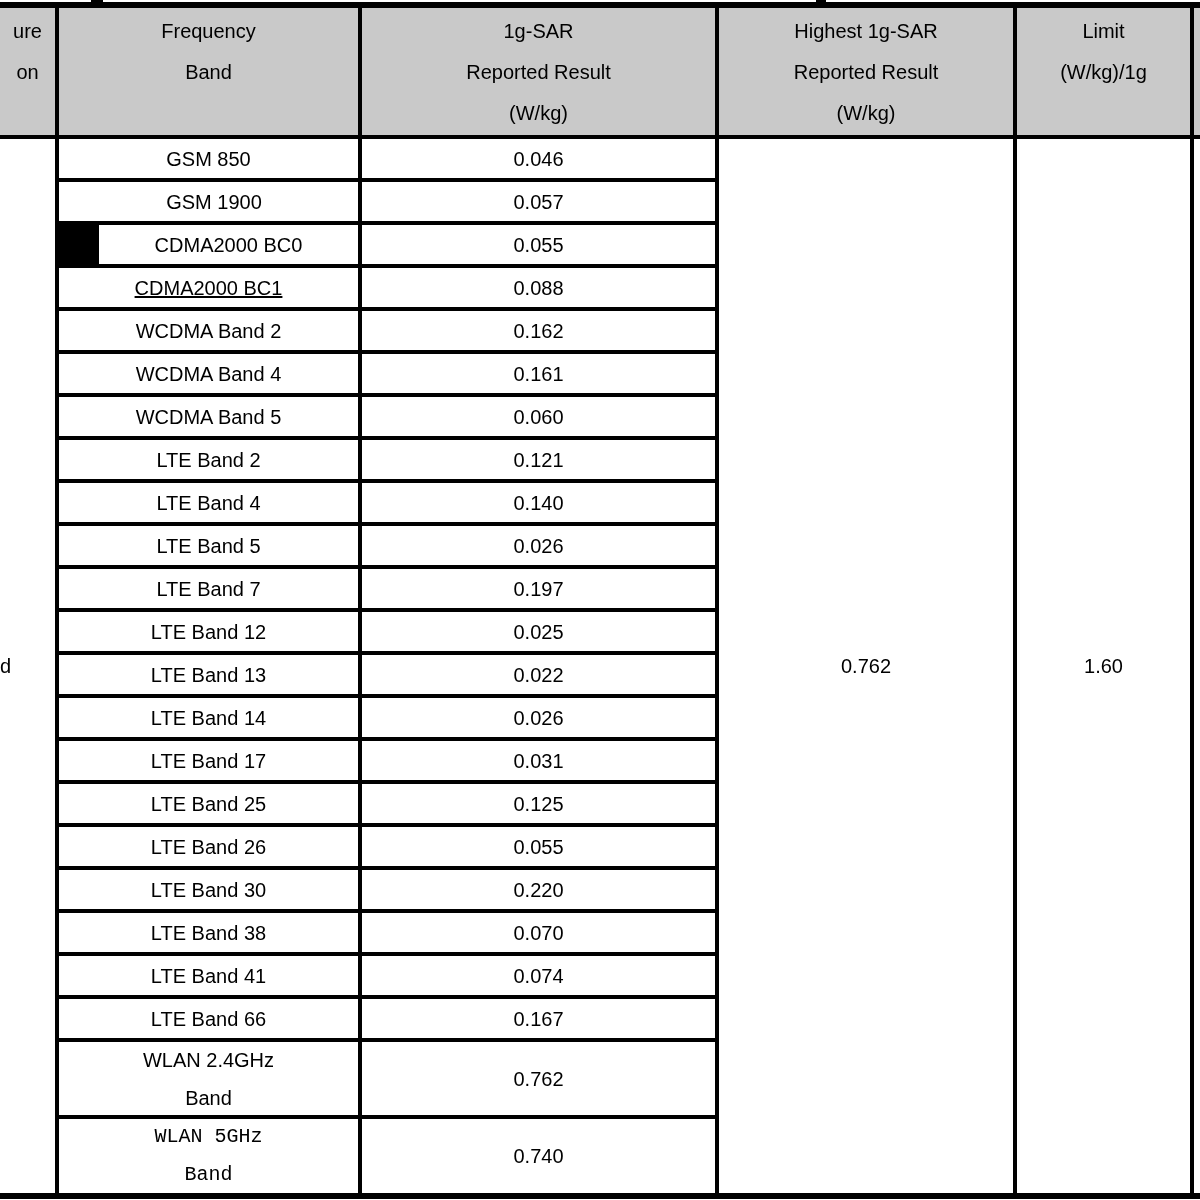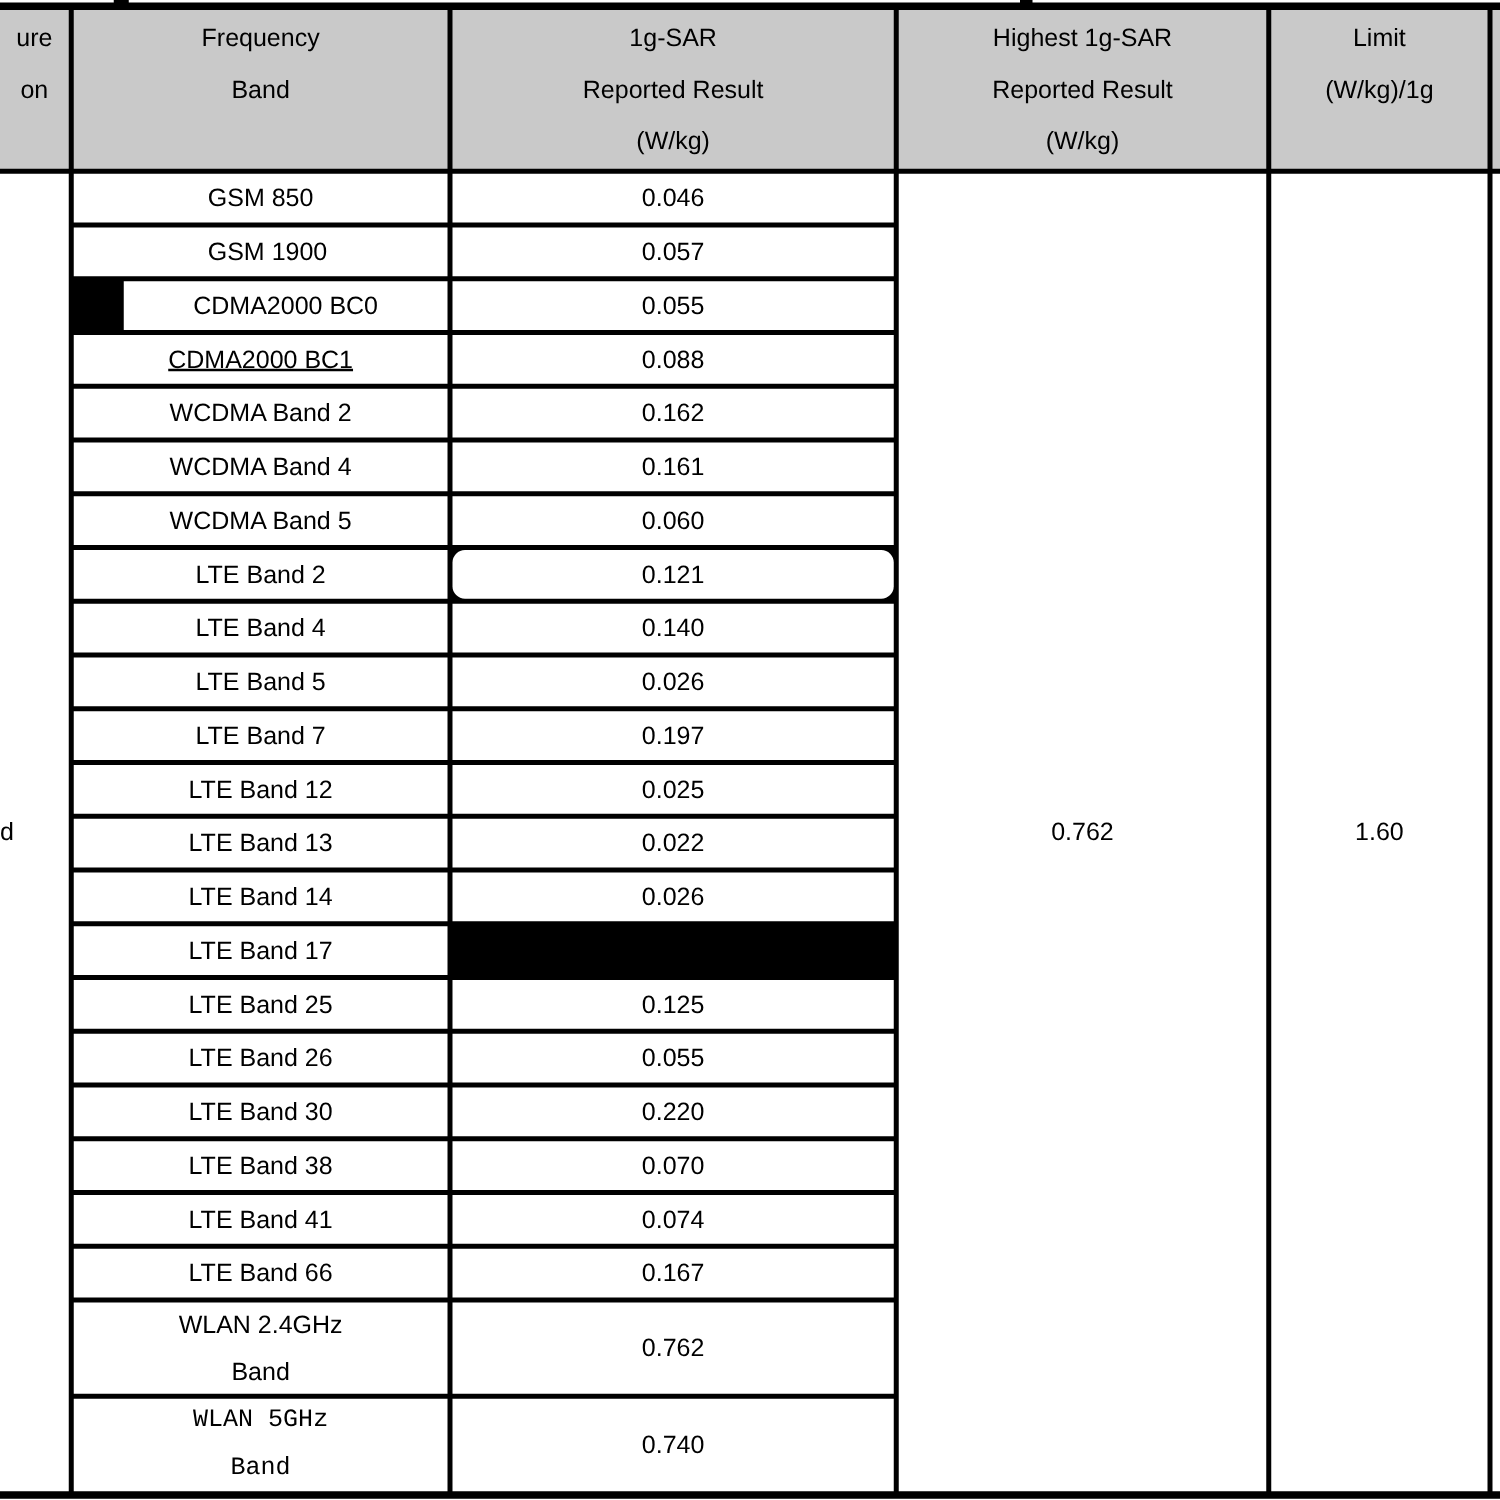--- a/index.html
+++ b/index.html
@@ -86,34 +86,35 @@
       <div class="cell" style="grid-area: 4 / 3;">0.055</div>
       <div class="cell" style="grid-area: 5 / 2; text-decoration: underline;">CDMA2000 BC1</div>
       <div class="cell" style="grid-area: 5 / 3;">0.088</div>
       <div class="cell" style="grid-area: 6 / 2;">WCDMA Band 2</div>
       <div class="cell" style="grid-area: 6 / 3;">0.162</div>
       <div class="cell" style="grid-area: 7 / 2;">WCDMA Band 4</div>
       <div class="cell" style="grid-area: 7 / 3;">0.161</div>
       <div class="cell" style="grid-area: 8 / 2;">WCDMA Band 5</div>
       <div class="cell" style="grid-area: 8 / 3;">0.060</div>
       <div class="cell" style="grid-area: 9 / 2;">LTE Band 2</div>
-      <div class="cell" style="grid-area: 9 / 3; border-radius: 10px;">0.121</div>
+      <div class="cell" style="grid-area: 9 / 3;">0.121</div>
       <div class="cell" style="grid-area: 10 / 2;">LTE Band 4</div>
       <div class="cell" style="grid-area: 10 / 3;">0.140</div>
       <div class="cell" style="grid-area: 11 / 2;">LTE Band 5</div>
       <div class="cell" style="grid-area: 11 / 3;">0.026</div>
       <div class="cell" style="grid-area: 12 / 2;">LTE Band 7</div>
       <div class="cell" style="grid-area: 12 / 3;">0.197</div>
       <div class="cell" style="grid-area: 13 / 2;">LTE Band 12</div>
       <div class="cell" style="grid-area: 13 / 3;">0.025</div>
       <div class="cell" style="grid-area: 14 / 2;">LTE Band 13</div>
       <div class="cell" style="grid-area: 14 / 3;">0.022</div>
       <div class="cell" style="grid-area: 15 / 2;">LTE Band 14</div>
       <div class="cell" style="grid-area: 15 / 3;">0.026</div>
       <div class="cell" style="grid-area: 16 / 2;">LTE Band 17</div>
+      <div class="cell" style="grid-area: 16 / 3;">0.031</div>
       <div class="cell" style="grid-area: 17 / 2;">LTE Band 25</div>
       <div class="cell" style="grid-area: 17 / 3;">0.125</div>
       <div class="cell" style="grid-area: 18 / 2;">LTE Band 26</div>
       <div class="cell" style="grid-area: 18 / 3;">0.055</div>
       <div class="cell" style="grid-area: 19 / 2;">LTE Band 30</div>
       <div class="cell" style="grid-area: 19 / 3;">0.220</div>
       <div class="cell" style="grid-area: 20 / 2;">LTE Band 38</div>
       <div class="cell" style="grid-area: 20 / 3;">0.070</div>
       <div class="cell" style="grid-area: 21 / 2;">LTE Band 41</div>
       <div class="cell" style="grid-area: 21 / 3;">0.074</div>

